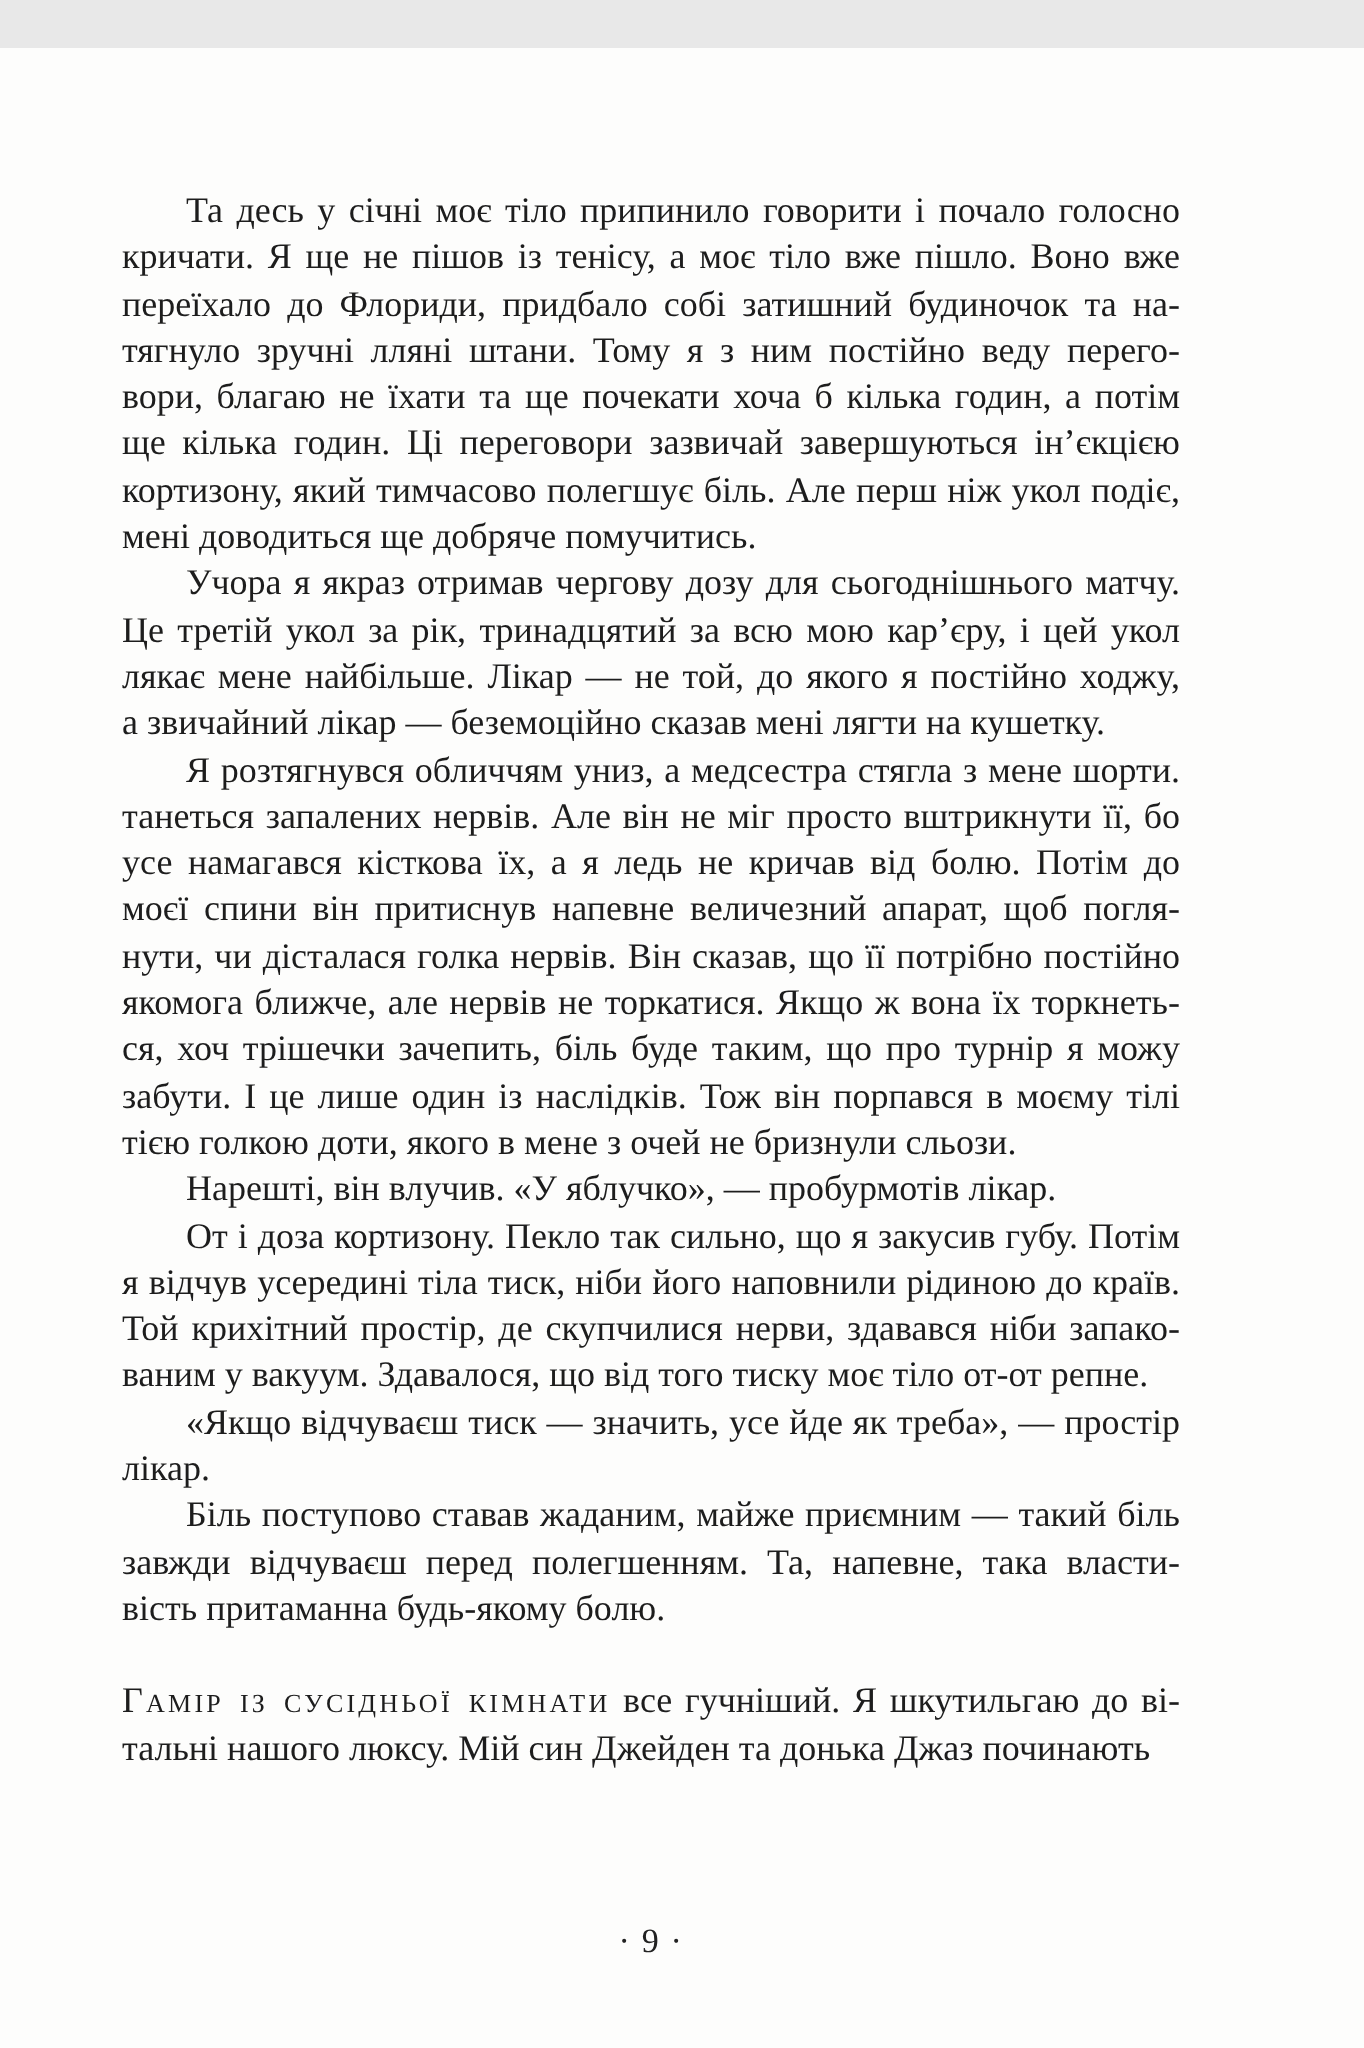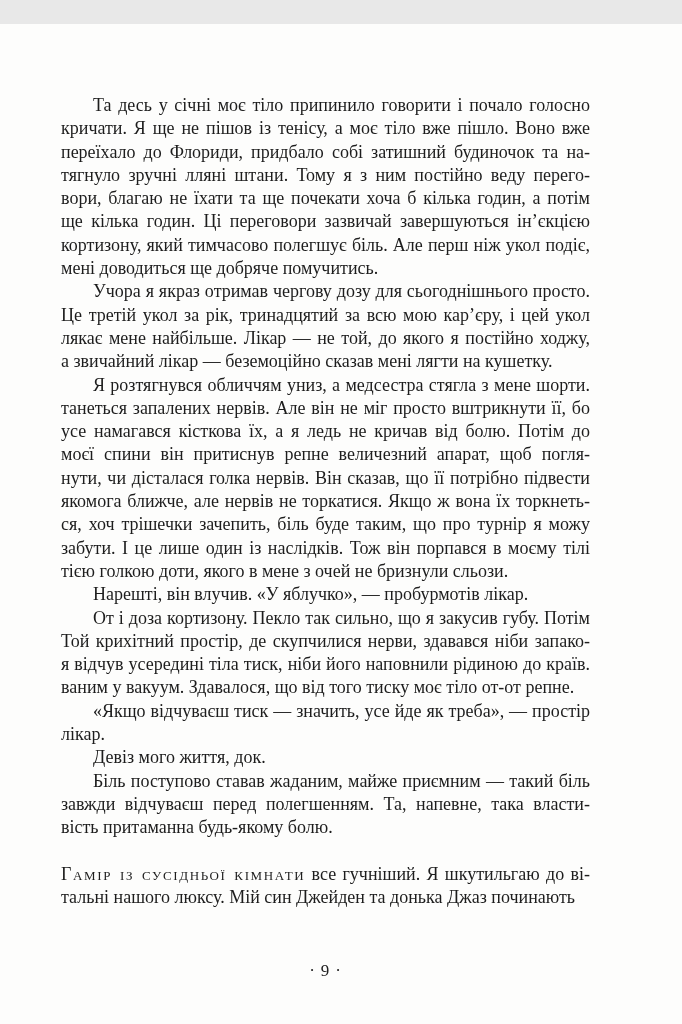--- a/index.html
+++ b/index.html
@@ -63,51 +63,48 @@
         <div class="line indent">Та десь у січні моє тіло припинило говорити і почало голосно</div>
         <div class="line">кричати. Я ще не пішов із тенісу, а моє тіло вже пішло. Воно вже</div>
         <div class="line">переїхало до Флориди, придбало собі затишний будиночок та на-</div>
         <div class="line">тягнуло зручні лляні штани. Тому я з ним постійно веду перего-</div>
         <div class="line">вори, благаю не їхати та ще почекати хоча б кілька годин, а потім</div>
         <div class="line">ще кілька годин. Ці переговори зазвичай завершуються ін’єкцією</div>
         <div class="line">кортизону, який тимчасово полегшує біль. Але перш ніж укол подіє,</div>
         <div class="line last">мені доводиться ще добряче помучитись.</div>
       </div>
       <div class="para">
-        <div class="line indent">Учора я якраз отримав чергову дозу для сьогоднішнього просто.</div>
+        <div class="line indent">Учора я якраз отримав чергову дозу для сьогоднішнього матчу.</div>
         <div class="line">Це третій укол за рік, тринадцятий за всю мою кар’єру, і цей укол</div>
         <div class="line">лякає мене найбільше. Лікар — не той, до якого я постійно ходжу,</div>
         <div class="line last">а звичайний лікар — беземоційно сказав мені лягти на кушетку.</div>
       </div>
       <div class="para">
         <div class="line indent">Я розтягнувся обличчям униз, а медсестра стягла з мене шорти.</div>
         <div class="line">танеться запалених нервів. Але він не міг просто вштрикнути її, бо</div>
         <div class="line">усе намагався кісткова їх, а я ледь не кричав від болю. Потім до</div>
-        <div class="line">моєї спини він притиснув репне величезний апарат, щоб погля-</div>
-        <div class="line">нути, чи дісталася голка нервів. Він сказав, що її потрібно підвести</div>
+        <div class="line">моєї спини він притиснув напевне величезний апарат, щоб погля-</div>
+        <div class="line">нути, чи дісталася голка нервів. Він сказав, що її потрібно постійно</div>
         <div class="line">якомога ближче, але нервів не торкатися. Якщо ж вона їх торкнеть-</div>
         <div class="line">ся, хоч трішечки зачепить, біль буде таким, що про турнір я можу</div>
         <div class="line">забути. І це лише один із наслідків. Тож він порпався в моєму тілі</div>
         <div class="line last">тією голкою доти, якого в мене з очей не бризнули сльози.</div>
       </div>
       <div class="para">
         <div class="line last indent">Нарешті, він влучив. «У яблучко», — пробурмотів лікар.</div>
       </div>
       <div class="para">
         <div class="line indent">От і доза кортизону. Пекло так сильно, що я закусив губу. Потім</div>
+        <div class="line">я відчув усередині тіла тиск, ніби його наповнили рідиною до країв.</div>
         <div class="line">Той крихітний простір, де скупчилися нерви, здавався ніби запако-</div>
-        <div class="line">я відчув усередині тіла тиск, ніби його наповнили рідиною до країв.</div>
         <div class="line last">ваним у вакуум. Здавалося, що від того тиску моє тіло от-от репне.</div>
       </div>
       <div class="para">
         <div class="line indent">«Якщо відчуваєш тиск — значить, усе йде як треба», — простір</div>
         <div class="line last">лікар.</div>
-      </div>
-      <div class="para">
-        <div class="line last indent">Девіз мого життя, док.</div>
       </div>
       <div class="para">
         <div class="line indent">Біль поступово ставав жаданим, майже приємним — такий біль</div>
         <div class="line">завжди відчуваєш перед полегшенням. Та, напевне, така власти-</div>
         <div class="line last">вість притаманна будь-якому болю.</div>
       </div>
       <div class="para section-start">
         <div class="line"><span class="sc">Гамір із сусідньої кімнати</span> все гучніший. Я шкутильгаю до ві-</div>
         <div class="line last">тальні нашого люксу. Мій син Джейден та донька Джаз починають</div>
       </div>

